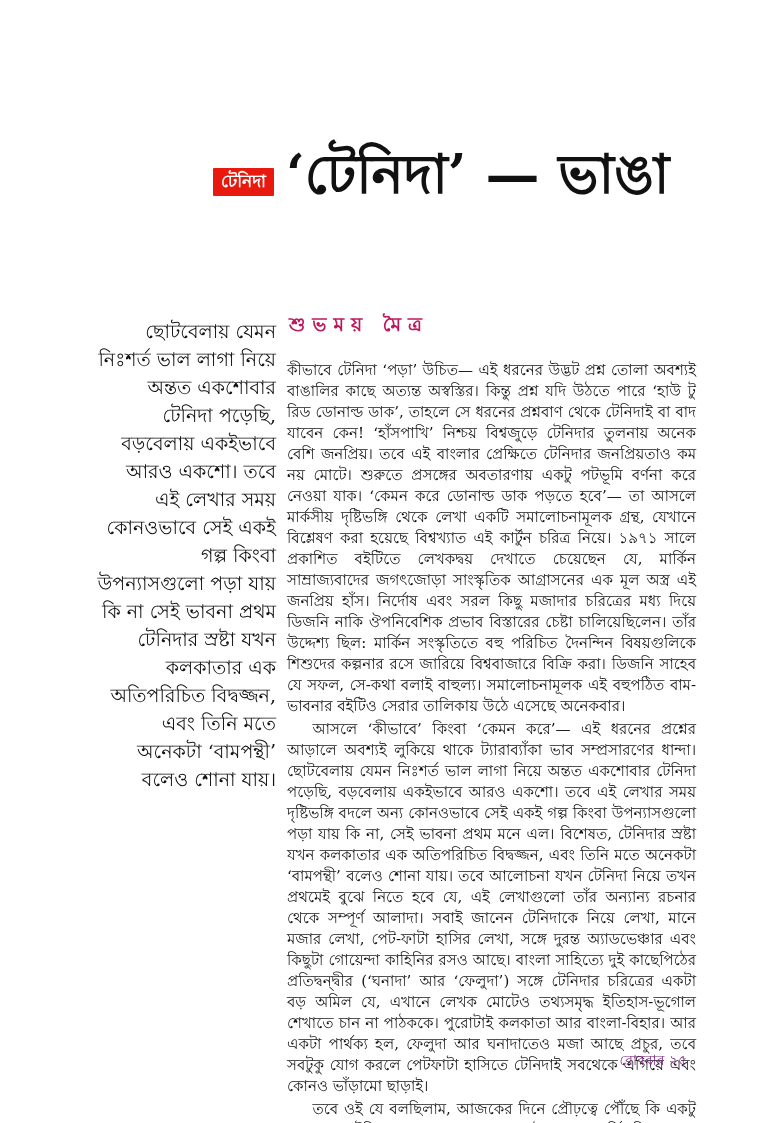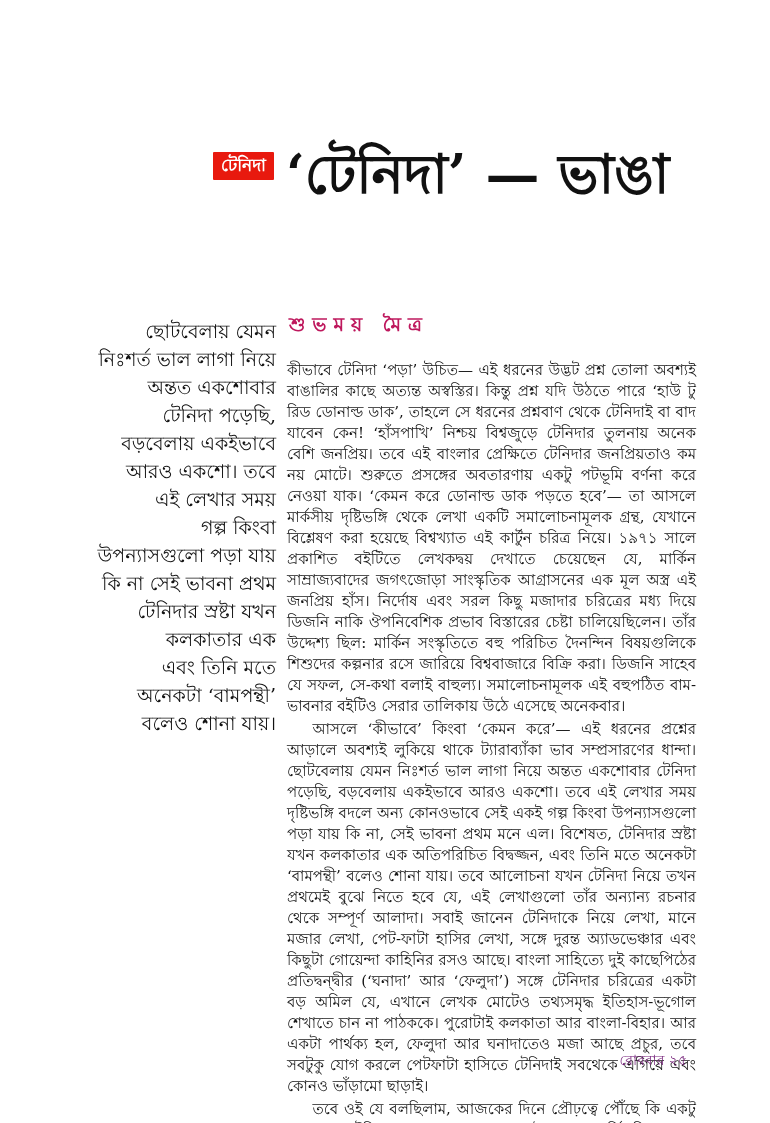--- a/index.html
+++ b/index.html
@@ -12,21 +12,21 @@
   .page {
     position: relative;
     width: 770px;
     height: 1123px;
     background: #ffffff;
     overflow: hidden;
   }
   .kicker-badge {
     position: absolute;
     left: 213px;
-    top: 152px;
+    top: 168px;
     background: #e8190e;
     color: #ffffff;
     font-family: "DejaVu Sans", "Liberation Sans", sans-serif;
     font-size: 17px;
     font-weight: bold;
     line-height: 1;
     padding: 5px 8px 6px 8px;
     border-radius: 1px;
   }
   .headline {
@@ -104,32 +104,34 @@
 
       <div class="pq-line">টেনিদা পড়েছি,</div>
 
       <div class="pq-line">বড়বেলায় একইভাবে</div>
 
       <div class="pq-line">আরও একশো। তবে</div>
 
       <div class="pq-line">এই লেখার সময়</div>
 
 
+      <div class="pq-line">কোনওভাবে সেই একই</div>
 
       <div class="pq-line">গল্প কিংবা</div>
 
       <div class="pq-line">উপন্যাসগুলো পড়া যায়</div>
 
       <div class="pq-line">কি না সেই ভাবনা প্রথম</div>
 
 
       <div class="pq-line">টেনিদার স্রষ্টা যখন</div>
 
       <div class="pq-line">কলকাতার এক</div>
 
+      <div class="pq-line">অতিপরিচিত বিদ্বজ্জন,</div>
 
       <div class="pq-line">এবং তিনি মতে</div>
 
       <div class="pq-line">অনেকটা ‘বামপন্থী’</div>
 
       <div class="pq-line">বলেও শোনা যায়।</div>
     </div>
 
   <div class="body-col">
 

